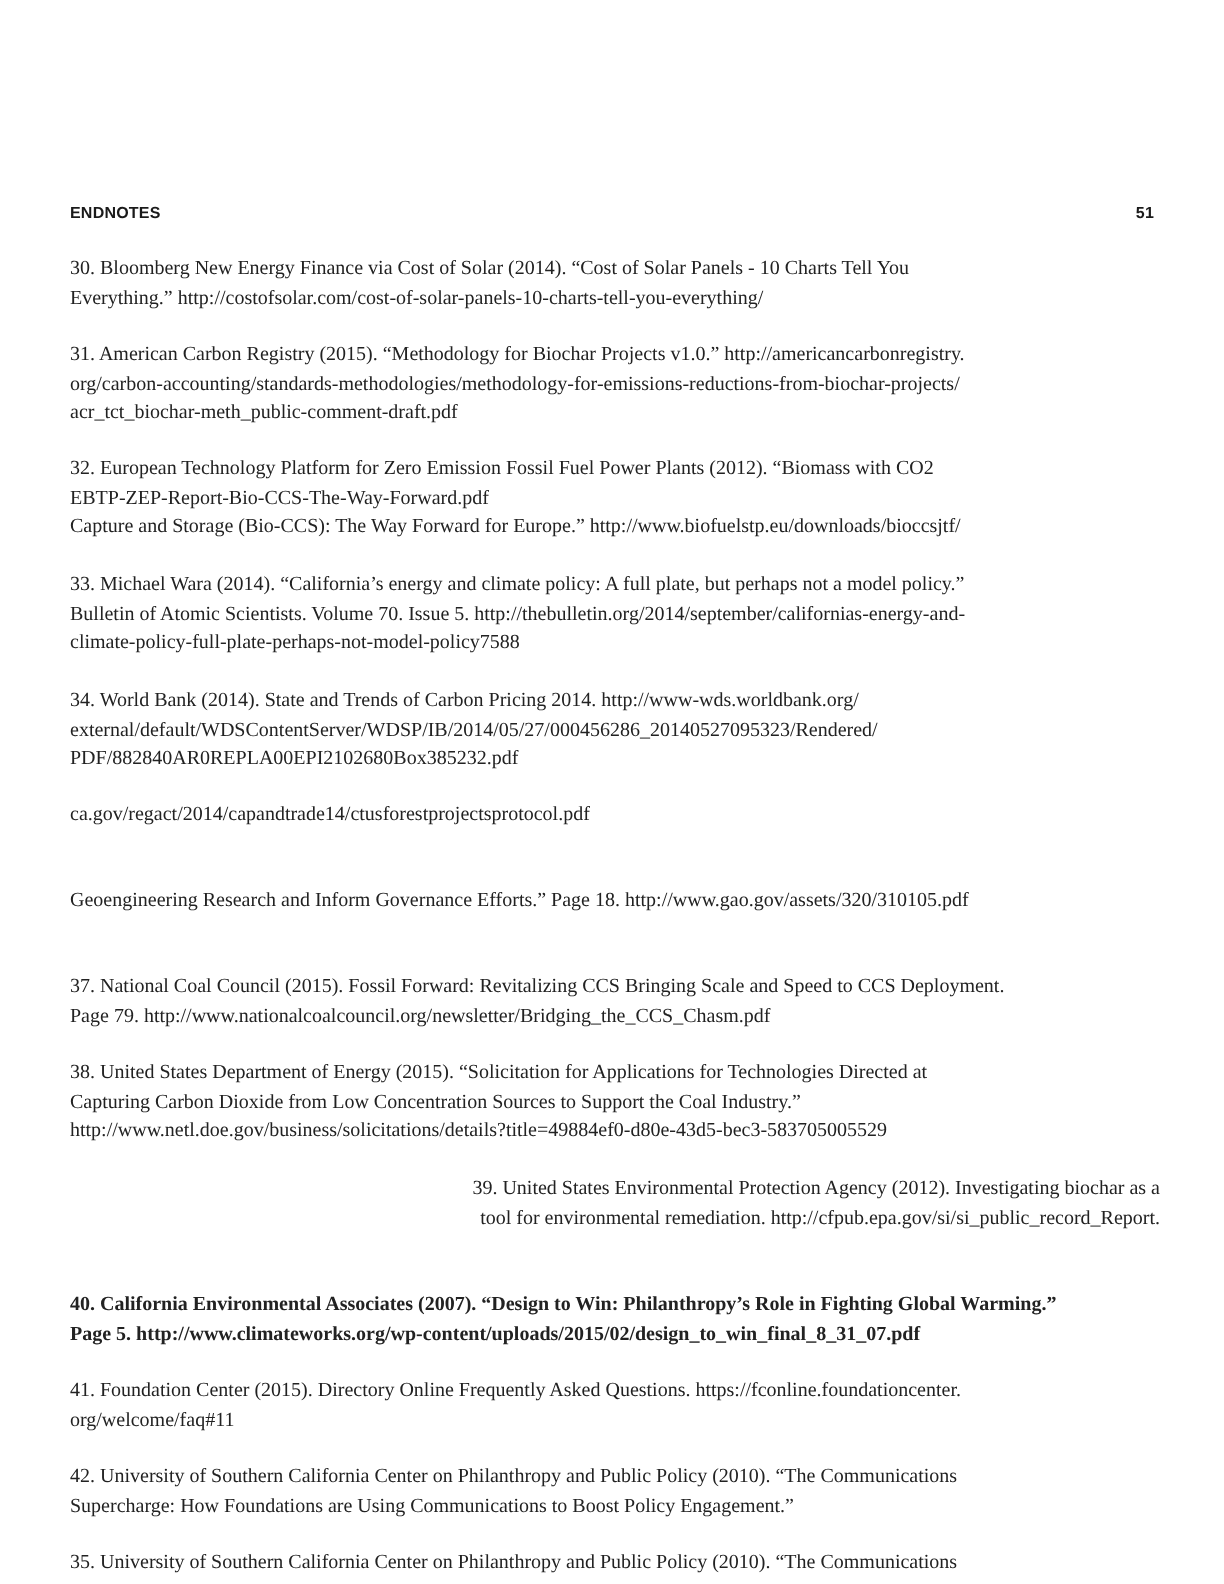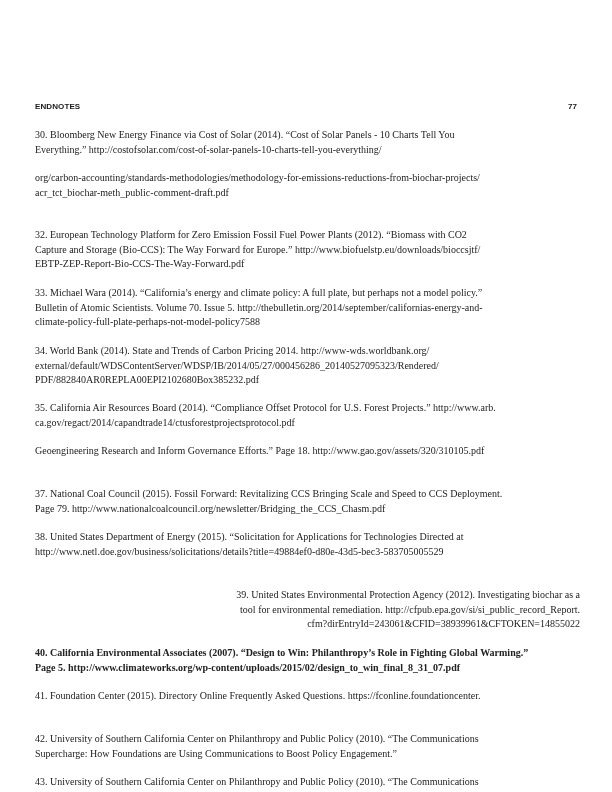--- a/index.html
+++ b/index.html
@@ -14,75 +14,76 @@
           font-family: "Liberation Serif", "DejaVu Serif", serif; font-size: 10px;
           line-height: 14.6px; color: #222; }
   .note .line { display: block; white-space: nowrap; }
 </style>
 </head>
 <body>
 
 <div class="page">
   <div class="header">
     <span class="title">ENDNOTES</span>
-    <span class="pagenum">77</span>
+    <span class="pagenum">51</span>
   </div>
   <div id="notes">
       <div class="note" style="top: 77px;">
         <span class="line">30. Bloomberg New Energy Finance via Cost of Solar (2014). “Cost of Solar Panels - 10 Charts Tell You</span>
         <span class="line">Everything.” http://costofsolar.com/cost-of-solar-panels-10-charts-tell-you-everything/</span>
       </div>
       <div class="note" style="top: 120px;">
+        <span class="line">31. American Carbon Registry (2015). “Methodology for Biochar Projects v1.0.” http://americancarbonregistry.</span>
         <span class="line">org/carbon-accounting/standards-methodologies/methodology-for-emissions-reductions-from-biochar-projects/</span>
         <span class="line">acr_tct_biochar-meth_public-comment-draft.pdf</span>
       </div>
       <div class="note" style="top: 177px;">
         <span class="line">32. European Technology Platform for Zero Emission Fossil Fuel Power Plants (2012). “Biomass with CO2</span>
+        <span class="line">EBTP-ZEP-Report-Bio-CCS-The-Way-Forward.pdf</span>
         <span class="line">Capture and Storage (Bio-CCS): The Way Forward for Europe.” http://www.biofuelstp.eu/downloads/bioccsjtf/</span>
-        <span class="line">EBTP-ZEP-Report-Bio-CCS-The-Way-Forward.pdf</span>
       </div>
       <div class="note" style="top: 235px;">
         <span class="line">33. Michael Wara (2014). “California’s energy and climate policy: A full plate, but perhaps not a model policy.”</span>
         <span class="line">Bulletin of Atomic Scientists. Volume 70. Issue 5. http://thebulletin.org/2014/september/californias-energy-and-</span>
         <span class="line">climate-policy-full-plate-perhaps-not-model-policy7588</span>
       </div>
       <div class="note" style="top: 293px;">
         <span class="line">34. World Bank (2014). State and Trends of Carbon Pricing 2014. http://www-wds.worldbank.org/</span>
         <span class="line">external/default/WDSContentServer/WDSP/IB/2014/05/27/000456286_20140527095323/Rendered/</span>
         <span class="line">PDF/882840AR0REPLA00EPI2102680Box385232.pdf</span>
       </div>
       <div class="note" style="top: 350px;">
-        <span class="line">35. California Air Resources Board (2014). “Compliance Offset Protocol for U.S. Forest Projects.” http://www.arb.</span>
         <span class="line">ca.gov/regact/2014/capandtrade14/ctusforestprojectsprotocol.pdf</span>
       </div>
       <div class="note" style="top: 393px;">
         <span class="line">Geoengineering Research and Inform Governance Efforts.” Page 18. http://www.gao.gov/assets/320/310105.pdf</span>
       </div>
       <div class="note" style="top: 436px;">
         <span class="line">37. National Coal Council (2015). Fossil Forward: Revitalizing CCS Bringing Scale and Speed to CCS Deployment.</span>
         <span class="line">Page 79. http://www.nationalcoalcouncil.org/newsletter/Bridging_the_CCS_Chasm.pdf</span>
       </div>
       <div class="note" style="top: 479px;">
         <span class="line">38. United States Department of Energy (2015). “Solicitation for Applications for Technologies Directed at</span>
+        <span class="line">Capturing Carbon Dioxide from Low Concentration Sources to Support the Coal Industry.”</span>
         <span class="line">http://www.netl.doe.gov/business/solicitations/details?title=49884ef0-d80e-43d5-bec3-583705005529</span>
       </div>
       <div class="note" style="top: 537px; text-align: right;">
         <span class="line">39. United States Environmental Protection Agency (2012). Investigating biochar as a</span>
         <span class="line">tool for environmental remediation. http://cfpub.epa.gov/si/si_public_record_Report.</span>
-        <span class="line">cfm?dirEntryId=243061&amp;CFID=38939961&amp;CFTOKEN=14855022</span>
       </div>
       <div class="note" style="top: 595px; font-weight: bold;">
         <span class="line">40. California Environmental Associates (2007). “Design to Win: Philanthropy’s Role in Fighting Global Warming.”</span>
         <span class="line">Page 5. http://www.climateworks.org/wp-content/uploads/2015/02/design_to_win_final_8_31_07.pdf</span>
       </div>
       <div class="note" style="top: 638px;">
         <span class="line">41. Foundation Center (2015). Directory Online Frequently Asked Questions. https://fconline.foundationcenter.</span>
+        <span class="line">org/welcome/faq#11</span>
       </div>
       <div class="note" style="top: 681px;">
         <span class="line">42. University of Southern California Center on Philanthropy and Public Policy (2010). “The Communications</span>
         <span class="line">Supercharge: How Foundations are Using Communications to Boost Policy Engagement.”</span>
       </div>
       <div class="note" style="top: 724px;">
-        <span class="line">43. University of Southern California Center on Philanthropy and Public Policy (2010). “The Communications</span>
+        <span class="line">35. University of Southern California Center on Philanthropy and Public Policy (2010). “The Communications</span>
         <span class="line">Supercharge: How Foundations are Using Communications to Boost Policy Engagement.”</span>
       </div>
     </div>
 </div>
 
 </body></html>

